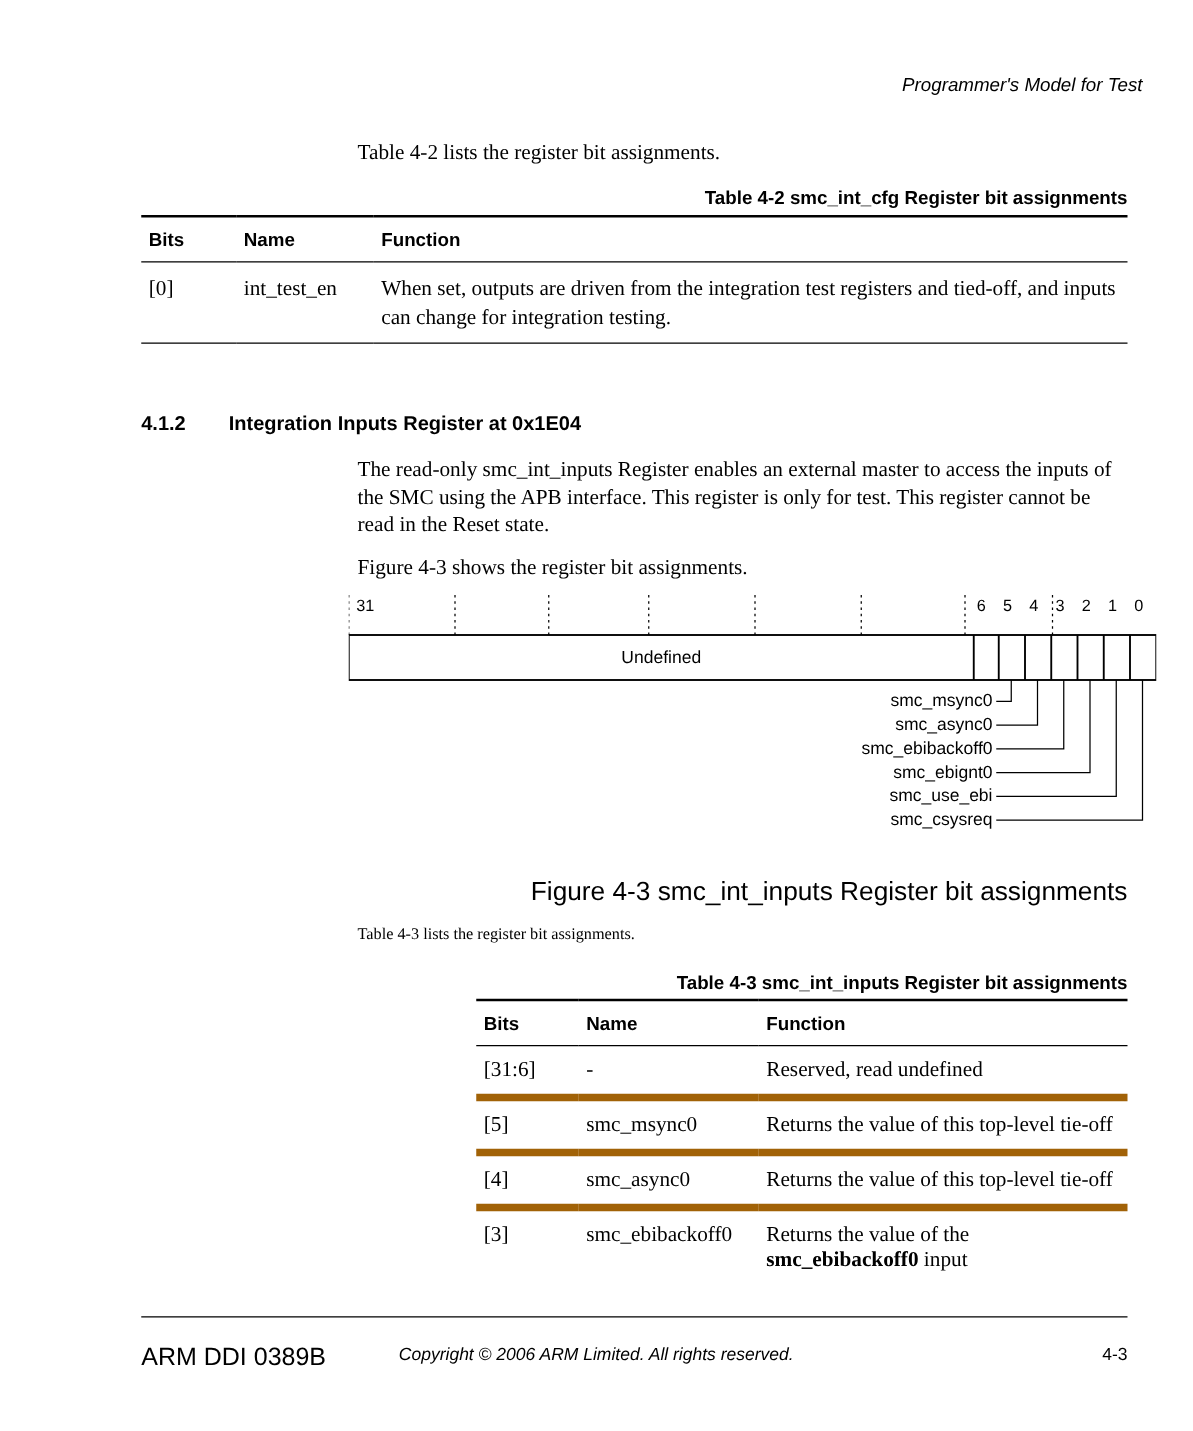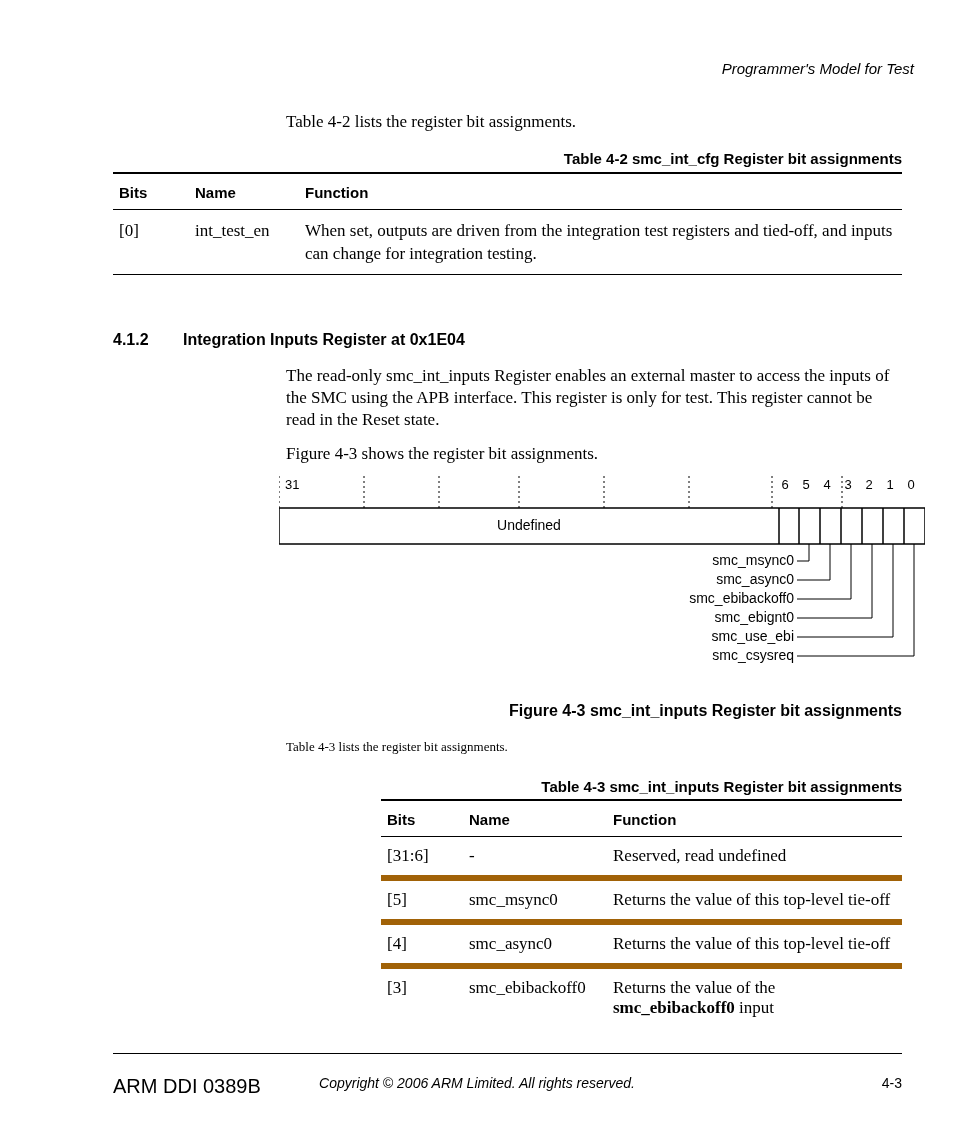--- a/index.html
+++ b/index.html
@@ -111,22 +111,22 @@
     width: 646px;
     height: 200px;
     margin-left: 23px;
   }
   .fig svg { display:block; }
   .fig-caption {
     position: absolute;
     right: 52px;
     top: 702px;
     font-family: Arial, Helvetica, sans-serif;
-    font-weight: bold;
-    font-size: 16px;
+    font-weight: normal;
+    font-size: 21px;
   }
   .para3 {
     position: absolute;
     left: 286px;
     top: 739px;
     width: 616px;
     font-size: 13px;
   }
   .table-caption-2 {
     position: absolute;

